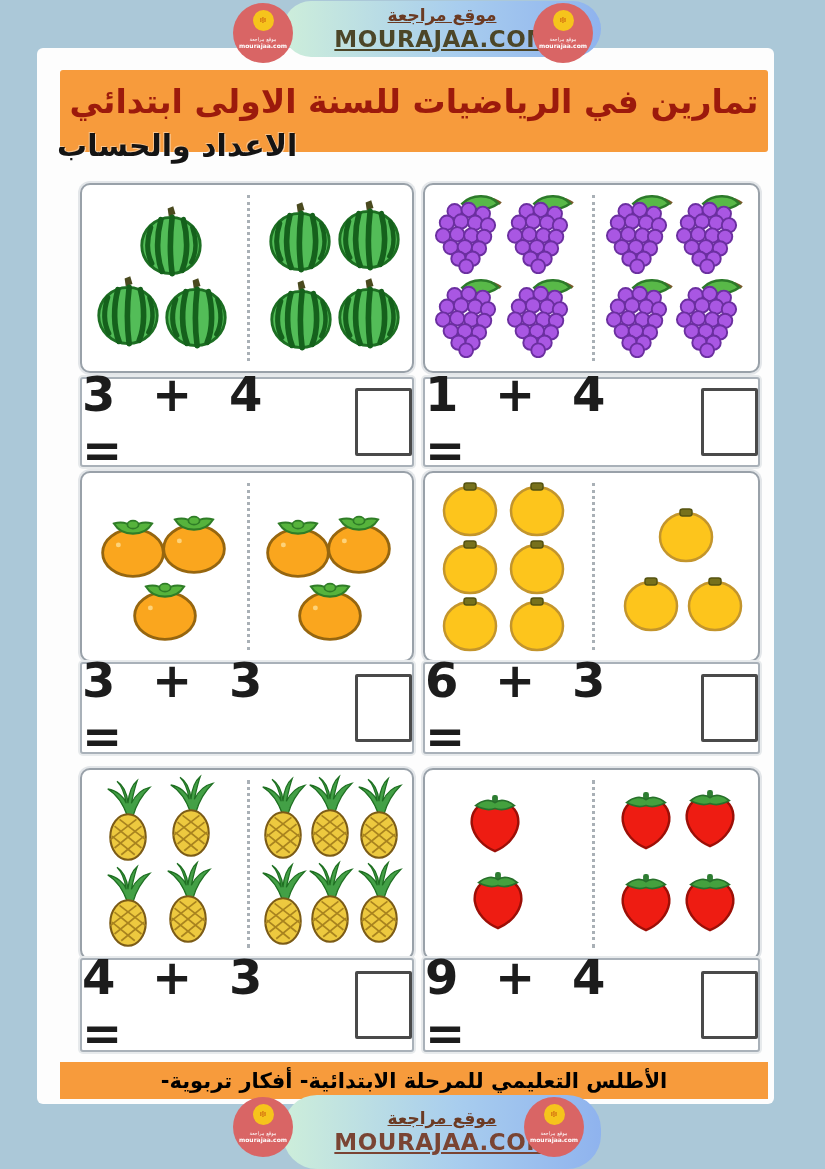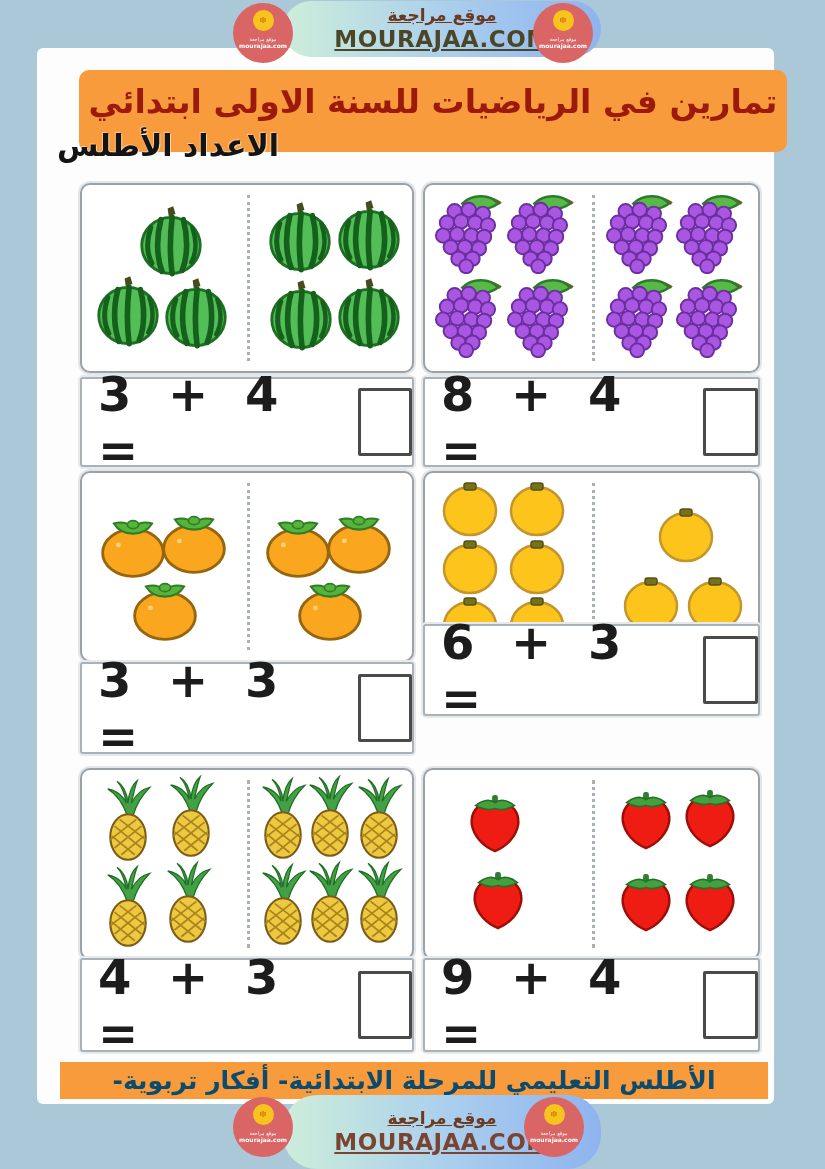--- a/index.html
+++ b/index.html
@@ -31,22 +31,22 @@
   .logo .dot{
     width:21px;height:21px;border-radius:50%;background:#f6c41c;margin-top:7px;
     display:flex;align-items:center;justify-content:center;
     color:#d06a10;font-size:9px;font-weight:bold;
   }
   .logo .t1{font-size:5px;color:#fff;margin-top:6px;line-height:1;}
   .logo .t2{font-size:6px;color:#fff;font-weight:bold;line-height:1.2;}
   
   .banner{
     position:absolute;left:60px;top:70px;width:708px;height:82px;
-    background:#f79b3c;border-radius:10px;z-index:2;
-    display:flex;align-items:flex-start;justify-content:center;margin-left:19px;
+    background:#f79b3c;border-radius:3px;z-index:2;
+    display:flex;align-items:flex-start;justify-content:center;
   }
   .banner .title{
     direction:rtl;font-size:33px;font-weight:bold;color:#9c1a0c;margin-top:12px;
   }
   .subtitle{
     position:absolute;left:57px;top:128px;z-index:3;direction:rtl;
     font-size:30px;font-weight:900;color:#141414;
     text-shadow:1px 1px 0 rgba(255,255,255,.6),-1px -1px 0 rgba(255,255,255,.4);
   }
   
@@ -60,33 +60,32 @@
   .divider{position:absolute;left:50%;top:10px;bottom:10px;border-left:3px dotted #a9b0b6;}
   .fruit{position:absolute;transform:translate(-50%,-50%);}
   .eq-box{
     position:absolute;background:#fff;border:2px solid #a9b1b9;border-radius:3px;
     box-shadow:0 0 0 2px #e7eaec;
     display:flex;align-items:center;justify-content:center;gap:20px;
   }
   .eq-text{
     font-size:48px;font-weight:600;color:#1c1c1c;word-spacing:16px;letter-spacing:2px;
     font-family:"DejaVu Sans",sans-serif;
-    padding-left:16px;
   }
   .answer{
     width:52px;height:62px;background:#fff;border:3px solid #4a4a4a;border-radius:2px;
     display:inline-block;
   }
   
   .bottom-bar{
     position:absolute;left:60px;top:1062px;width:708px;height:37px;
     background:#f79b3c;z-index:2;
     display:flex;align-items:center;justify-content:center;
   }
-  .bottom-bar .txt{direction:rtl;font-size:25px;font-weight:bold;color:#0c4a6e;}
+  .bottom-bar .txt{direction:rtl;font-size:21px;font-weight:bold;color:#000000;}
   svg.defs{position:absolute;width:0;height:0;}
 </style>
 </head>
 <body>
 
 <svg class="defs">
   <symbol id="sym-watermelon" viewBox="0 0 64 64">
     <path d="M29 3 l5 -2 2 7 -6 2 z" fill="#4a4a1f"></path>
     <ellipse cx="32" cy="36" rx="26" ry="25" fill="#53bd58" stroke="#1d6f23" stroke-width="2.5"></ellipse>
     <path d="M14 20 C10 32 10 42 15 52" stroke="#15611c" stroke-width="4.5" fill="none" stroke-linecap="round"></path>
@@ -160,21 +159,21 @@
   <div class="t2">mourajaa.com</div>
 </div>
 <div class="pill" style="left:283px;top:1px;">
   <span class="ar">موقع مراجعة</span>
   <span class="en">MOURAJAA.COM</span>
 </div>
 
 <div class="banner">
   <div class="title">تمارين في الرياضيات للسنة الاولى ابتدائي</div>
 </div>
-<div class="subtitle">الاعداد الأطلس</div>
+<div class="subtitle">الاعداد والحساب</div>
 
 <div class="pic-box" style="left:80px;top:183px;width:330px;height:186px">
   <div class="half" data-half="left">
       <div class="fruit" style="left: 54%; top: 31%;"><svg width="72" height="72">
           <use href="#sym-watermelon"></use>
         </svg></div>
       <div class="fruit" style="left: 28%; top: 69%;"><svg width="72" height="72">
           <use href="#sym-watermelon"></use>
         </svg></div>
       <div class="fruit" style="left: 69%; top: 70%;"><svg width="72" height="72">
@@ -348,28 +347,28 @@
           <use href="#sym-strawberry"></use>
         </svg></div>
     </div>
 </div>
 
 <div class="eq-box" style="left:80px;top:377px;width:330px;height:86px">
   <span class="eq-text">3 + 4 =</span>
   <span class="answer"></span>
 </div>
 <div class="eq-box" style="left:423px;top:377px;width:333px;height:86px">
-  <span class="eq-text">8 + 4 =</span>
+  <span class="eq-text">1 + 4 =</span>
   <span class="answer"></span>
 </div>
 <div class="eq-box" style="left:80px;top:662px;width:330px;height:88px">
   <span class="eq-text">3 + 3 =</span>
   <span class="answer"></span>
 </div>
-<div class="eq-box" style="left:423px;top:624px;width:333px;height:88px">
+<div class="eq-box" style="left:423px;top:662px;width:333px;height:88px">
   <span class="eq-text">6 + 3 =</span>
   <span class="answer"></span>
 </div>
 <div class="eq-box" style="left:80px;top:958px;width:330px;height:90px">
   <span class="eq-text">4 + 3 =</span>
   <span class="answer"></span>
 </div>
 <div class="eq-box" style="left:423px;top:958px;width:333px;height:90px">
   <span class="eq-text">9 + 4 =</span>
   <span class="answer"></span>

